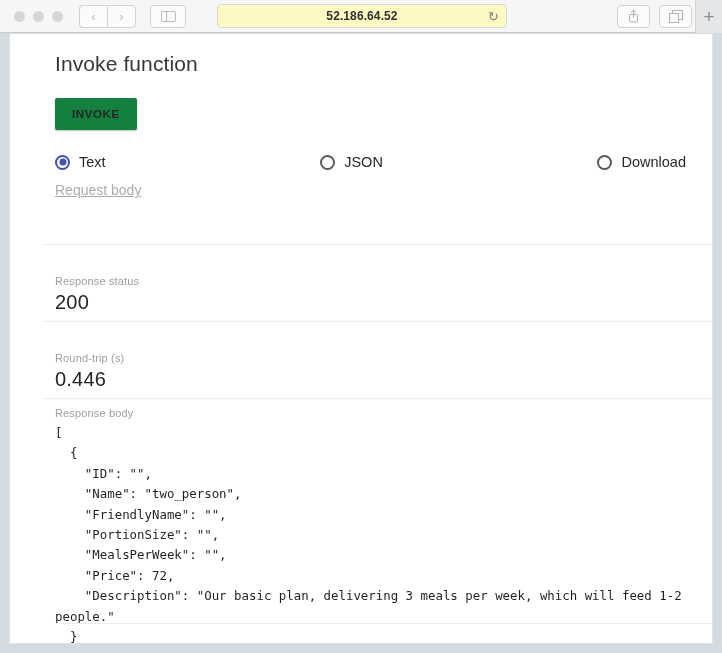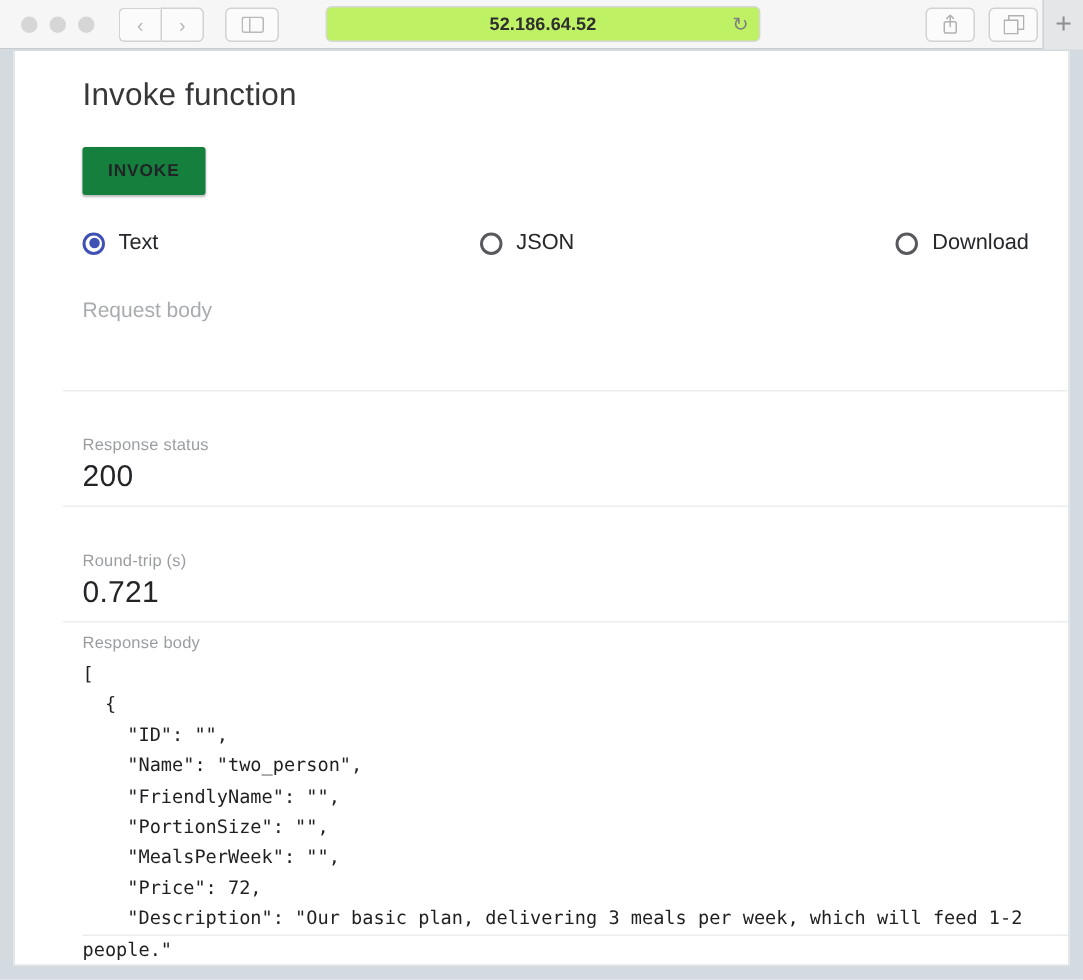--- a/index.html
+++ b/index.html
@@ -75,21 +75,21 @@
     display: flex;
     align-items: center;
     justify-content: center;
   }
 
   .urlbar {
     position: absolute;
     left: 217px;
     width: 288px;
     height: 22px;
-    background: #bef264;
+    background: #fef9c3;
     border: 1px solid #d7d7d7;
     border-radius: 4px;
     display: flex;
     align-items: center;
     justify-content: center;
   }
   .url-text {
     font-size: 12px;
     color: #2f2f2f;
     font-weight: 600;
@@ -220,24 +220,25 @@
     border-radius: 50%;
     background: #3f51b5;
   }
   .radio-label {
     margin-left: 9px;
     font-size: 14.5px;
     color: #26272a;
   }
 
   .request-body {
-    margin-top: 28px;
+    margin-top: 12px;
     font-size: 14px;
     color: #a9acaf;
     height: 62px;
+    text-decoration: underline;
   }
 
   .divider {
     height: 1px;
     background: #eceded;
     width: 690px;
     margin-left: -13px;
     padding-left: 13px;
   }
 
@@ -368,21 +369,21 @@
 
       <div class="field">
         <div class="field-label">Response status</div>
         <div class="field-value">200</div>
       </div>
 
       <div class="divider"></div>
 
       <div class="field">
         <div class="field-label">Round-trip (s)</div>
-        <div class="field-value">0.721</div>
+        <div class="field-value">0.446</div>
       </div>
 
       <div class="divider"></div>
 
       <div class="response-body-label">Response body</div>
       <pre class="code">[
   {
     "ID": "",
     "Name": "two_person",
     "FriendlyName": "",

